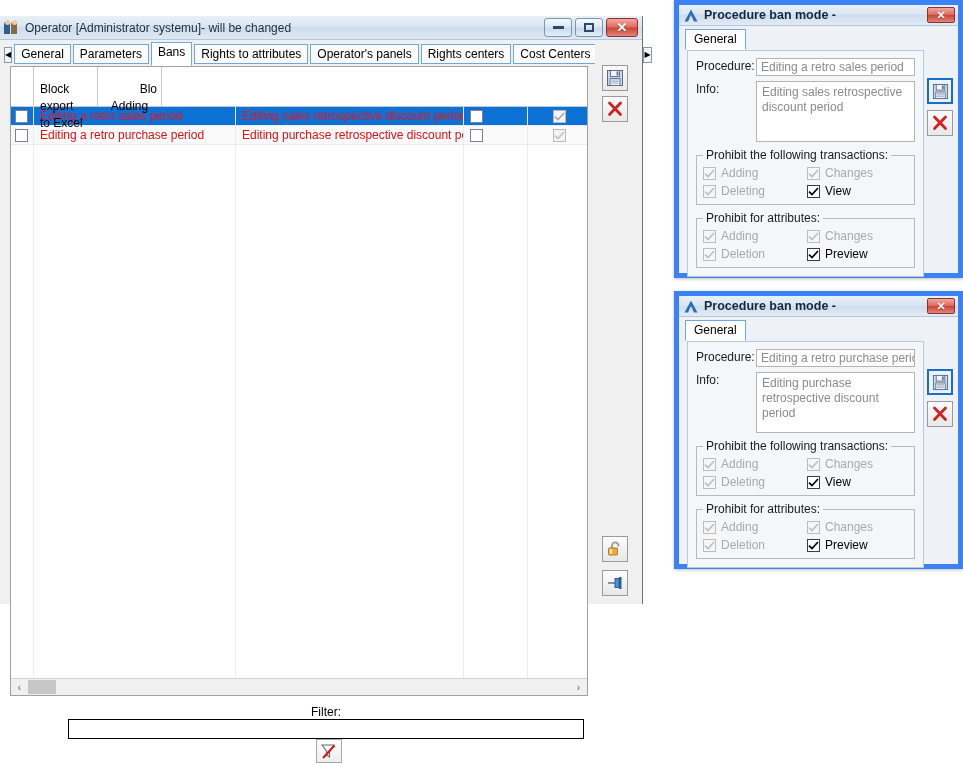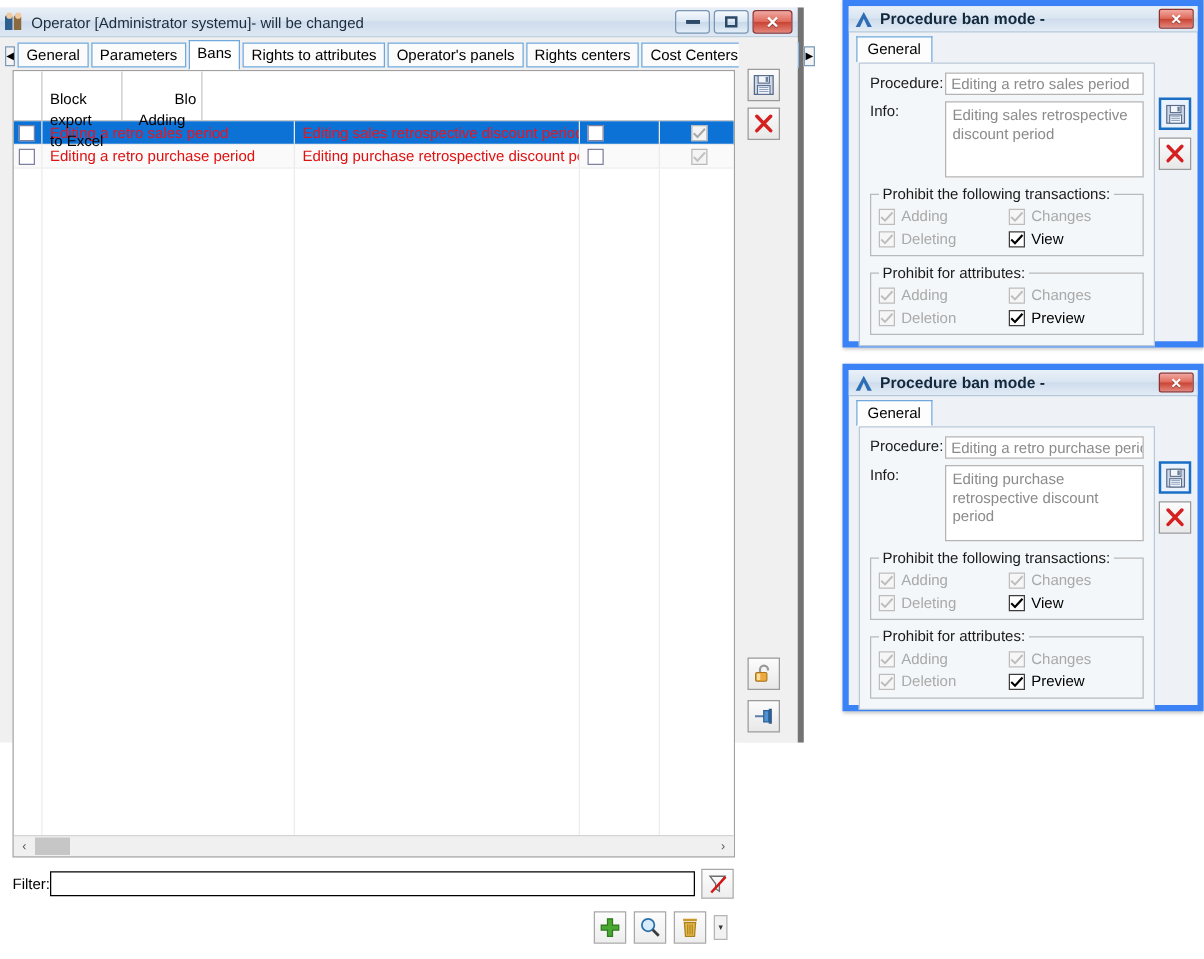--- a/index.html
+++ b/index.html
@@ -9,23 +9,23 @@
     background: #ffffff;
     font-family: "Liberation Sans", sans-serif;
     font-size: 12px;
     color: #000;
     overflow: hidden;
   }
   .root { position: relative; width: 963px; height: 767px; }
 
   
   .main-window {
-    position: absolute; left: 0; top: 6px; width: 643px; height: 588px;
+    position: absolute; left: 0; top: 16px; width: 643px; height: 588px;
     background: #f0f0f0;
-    border-right: 5px solid #737373;
+    border-right: 1px solid #737373;
   }
   .titlebar {
     height: 24px;
     background: linear-gradient(to bottom, #e8eff7 0%, #dbe6f1 45%, #cfdced 50%, #dde8f3 100%);
     border-bottom: 1px solid #b3c7da;
     display: flex; align-items: center;
     padding-left: 4px;
     position: relative;
   }
   .app-icon { width: 16px; height: 16px; margin-right: 5px; position: relative; flex: 0 0 auto; }
@@ -135,21 +135,21 @@
     position: absolute; left: 0; bottom: 0; width: 100%; height: 17px;
     background: #f0f0f0; border-top: 1px solid #d4d4d4;
     display: flex; align-items: center;
   }
   .hs-arrow { width: 17px; height: 15px; display:flex; align-items:center; justify-content:center; font-size:10px; color:#5a5a5a; }
   .hs-thumb { width: 28px; height: 14px; background: #c6c6c6; border:0; }
   .hs-track { flex: 1 1 auto; height: 15px; }
 
   
   .filter-row {
-    display: flex; align-items: center; margin: 9px 0 0 10px; gap: 0;
+    display: flex; align-items: center; margin: 9px 0 0 10px; gap: 0; flex-direction: column;
   }
   .filter-label { font-size: 12px; }
   .filter-input {
     width: 516px; height: 20px; border: 1px solid #000; background: #fff;
     font-family: "Liberation Sans", sans-serif; font-size: 12px; padding: 0 3px;
     outline: none;
   }
   .icon-btn {
     width: 26px; height: 24px; border: 1px solid #a8a8a8;
     background: linear-gradient(to bottom,#fdfdfd,#eeeeee);

